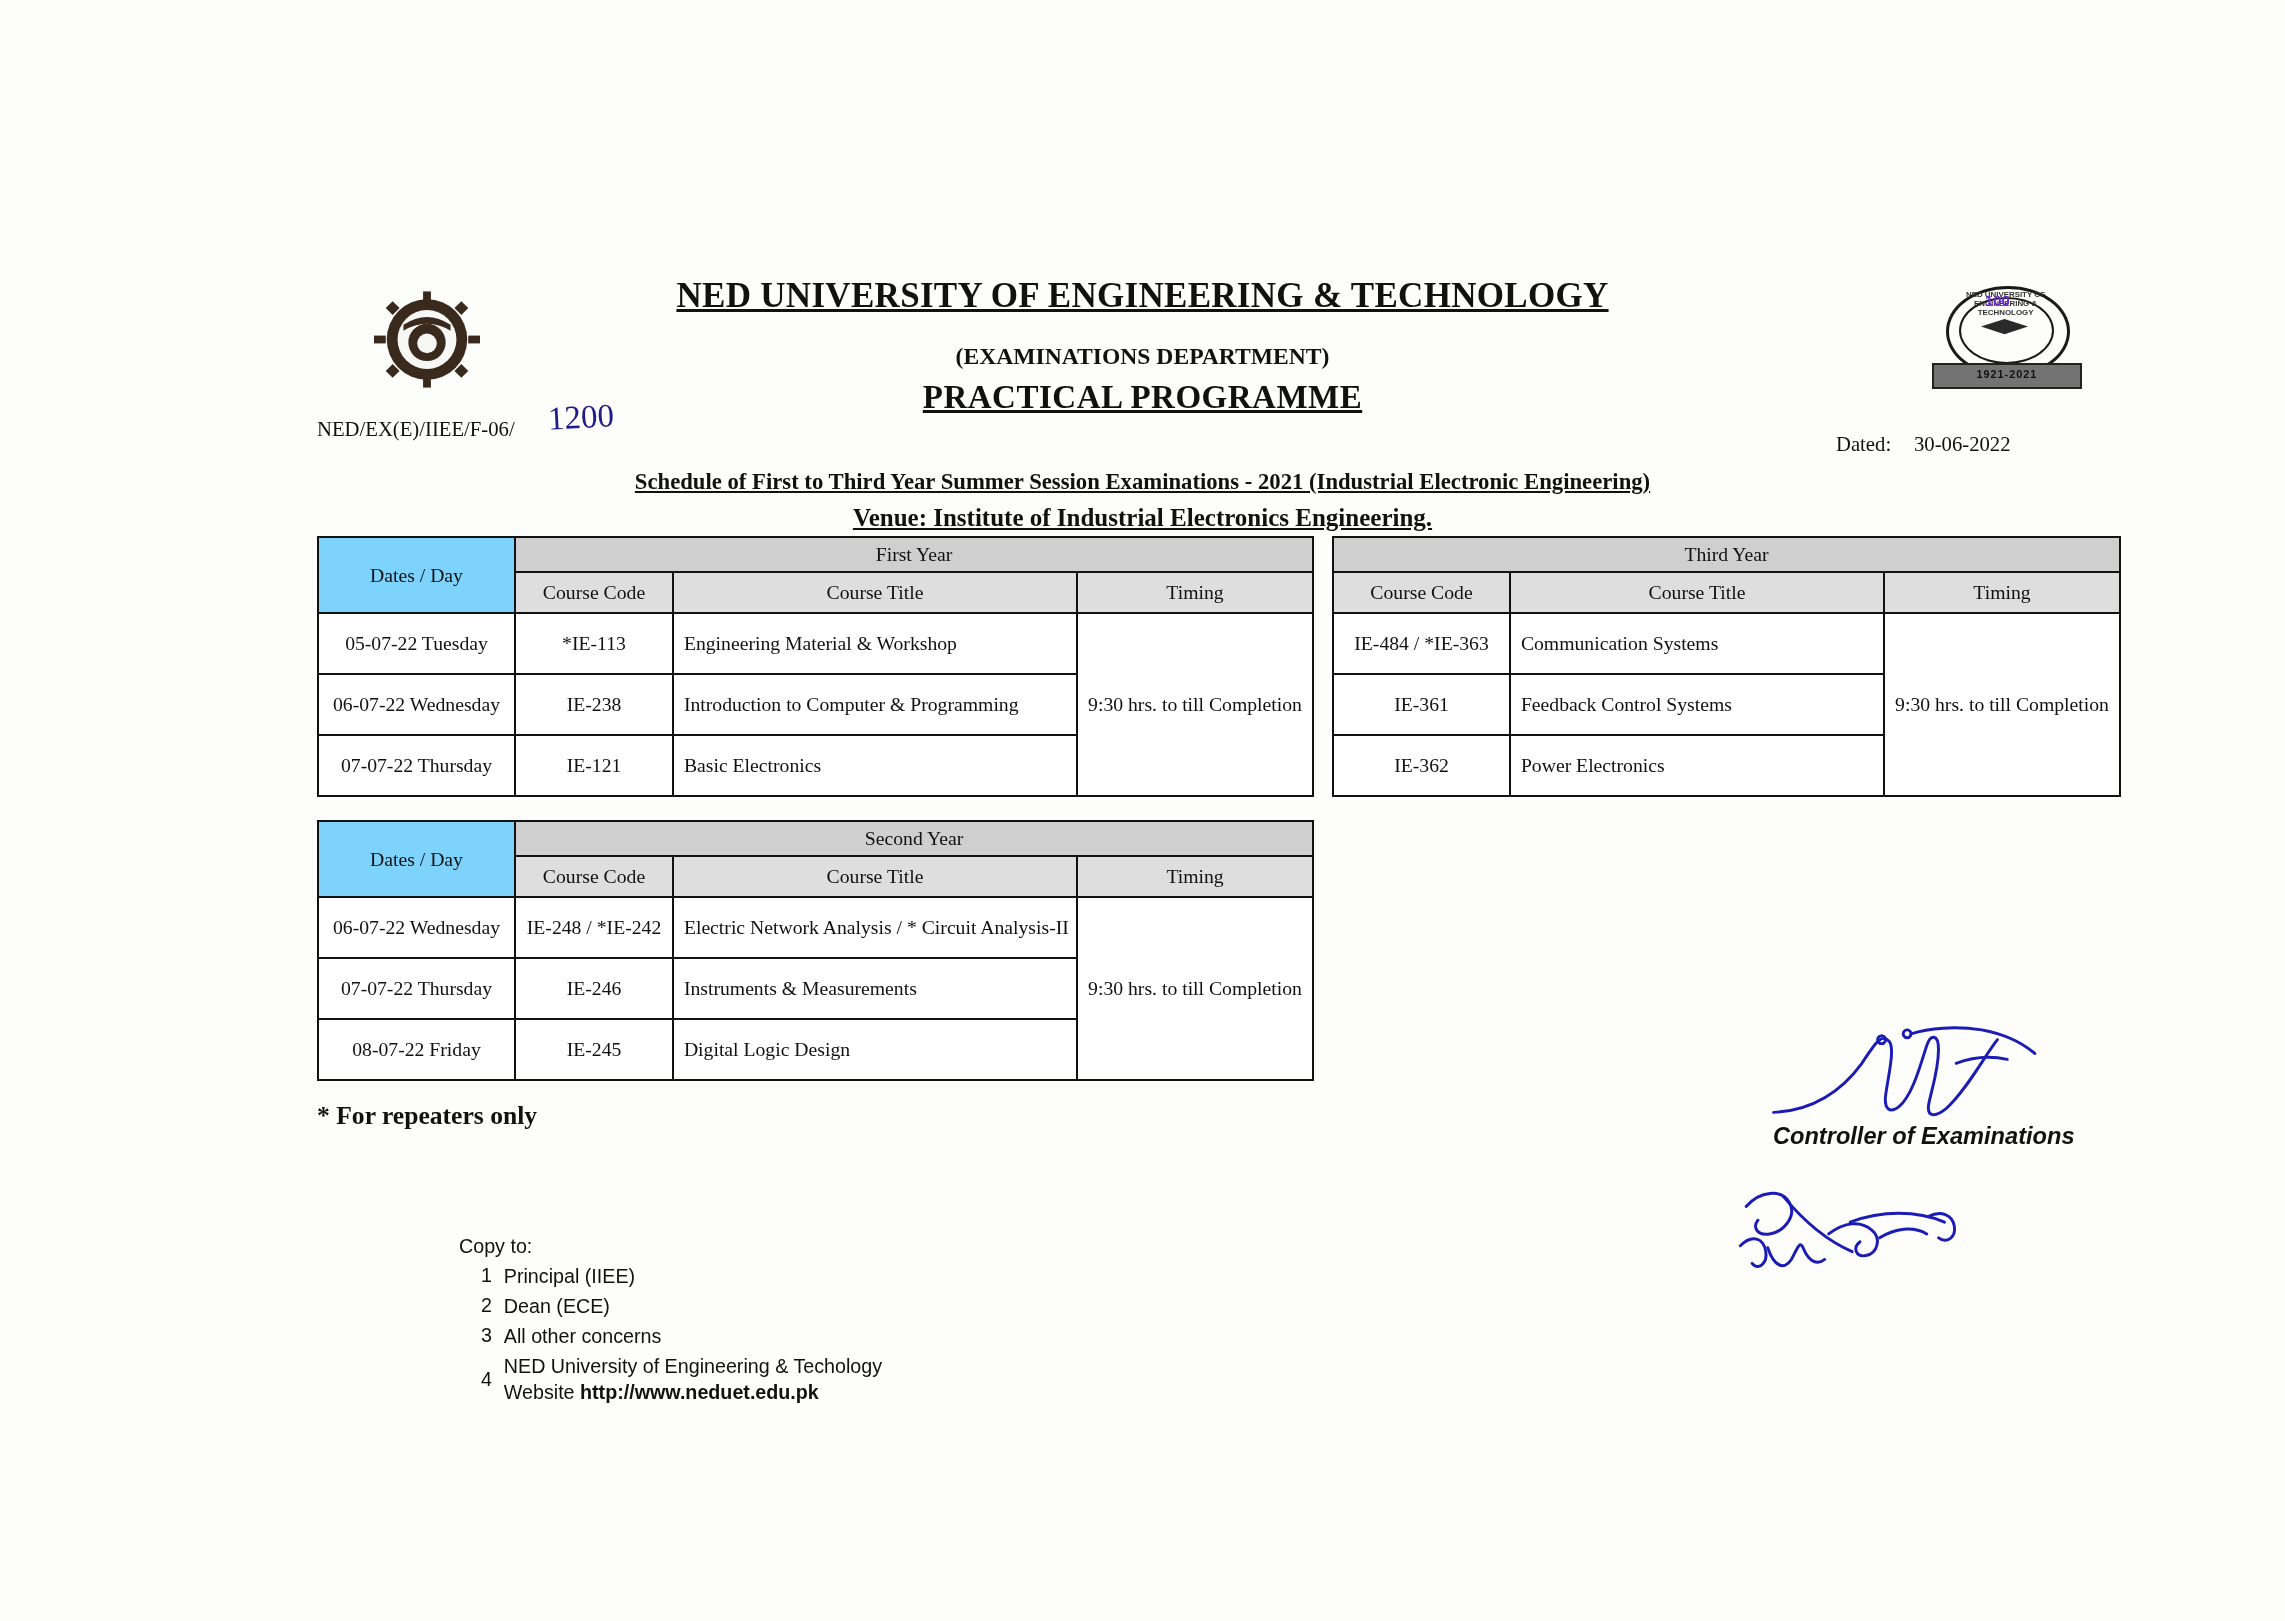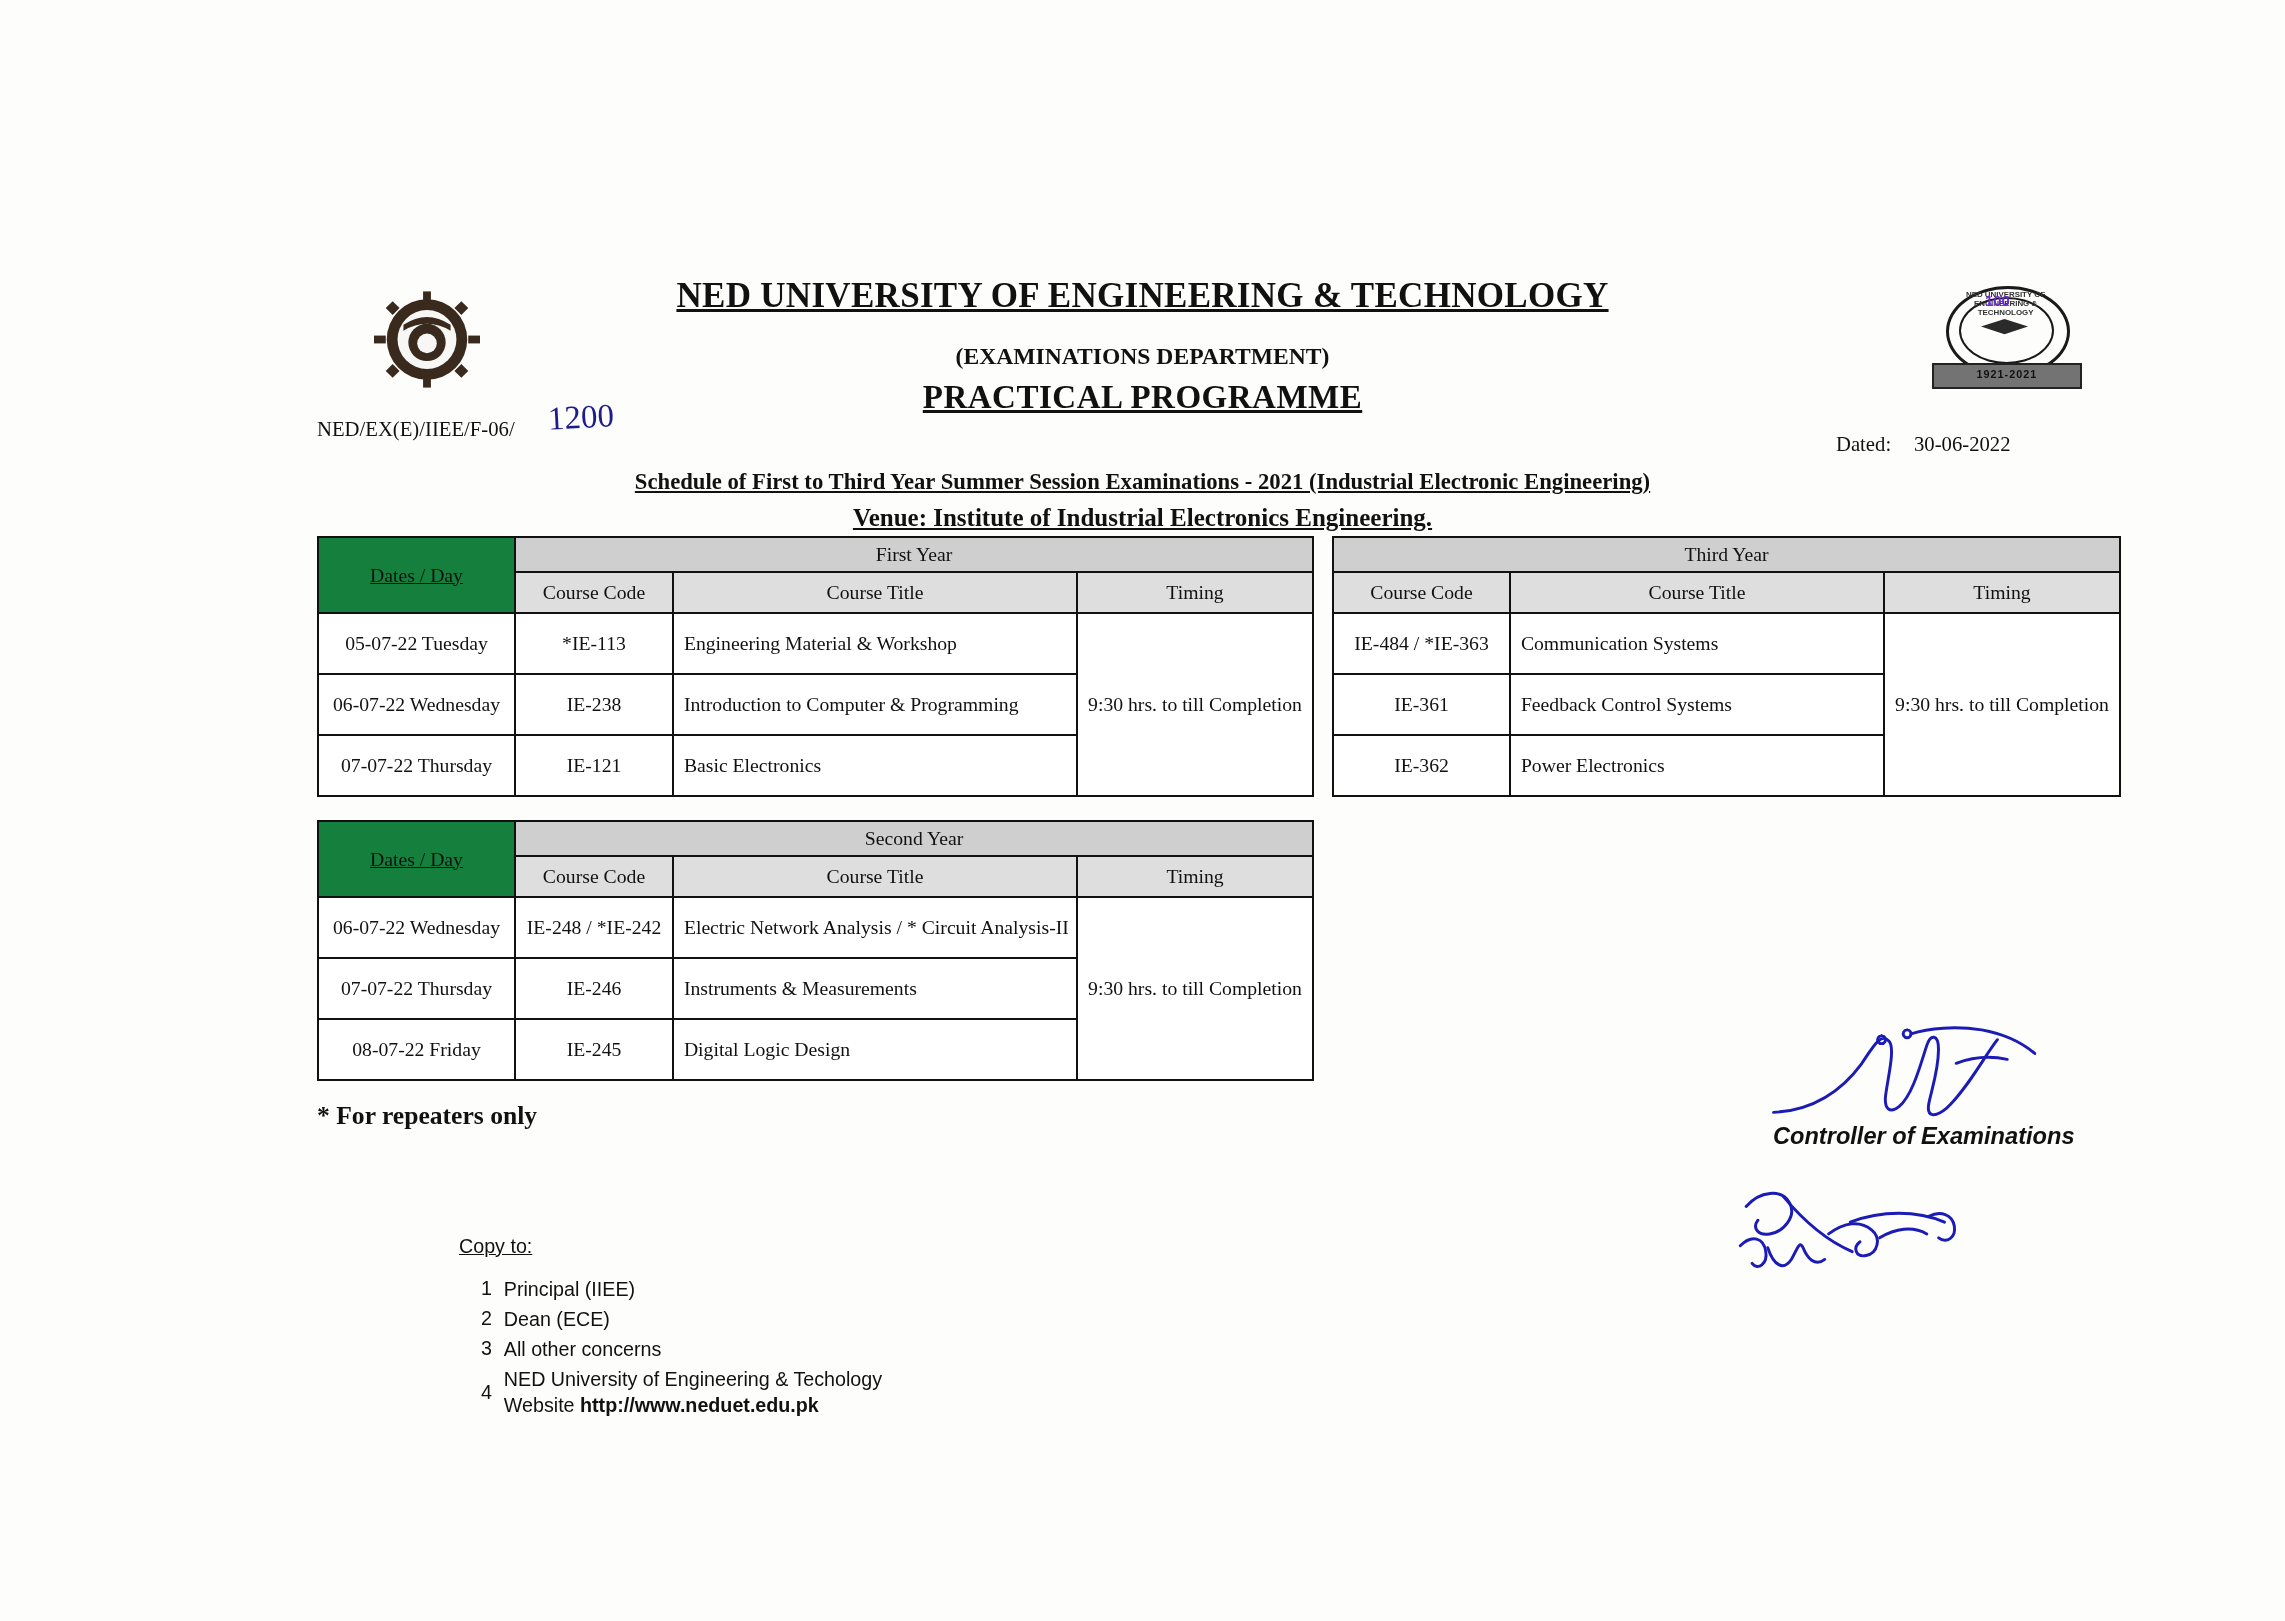--- a/index.html
+++ b/index.html
@@ -205,25 +205,24 @@
   }
   .cell-center { text-align: center; }
   .cell-left { text-align: left; padding-left: 9.9px !important; }
   .row-tall { height: 61px; }
   .timing-cell {
     text-align: center;
     font-size: 19.7px;
     line-height: 1.45;
   }
   .dates-head {
-    background: #15803d;
+    background: #7dd3fc;
     text-align: center;
     font-weight: bold;
     font-size: 22.7px;
-    text-decoration: underline;
   }
 
   #table-first  { position: absolute; left: 317px; top: 536px;  width: 995px; }
   #table-third  { position: absolute; left: 1332px; top: 536px; width: 788px; }
   #table-second { position: absolute; left: 317px; top: 820px;  width: 995px; }
 
   .repeaters {
     position: absolute;
     left: 317px;
     top: 1101px;
@@ -260,21 +259,21 @@
   }
 
   
   .copyto {
     position: absolute;
     left: 459px;
     top: 1235px;
     font-family: "Liberation Sans", sans-serif;
     font-size: 19.7px;
   }
-  .copyto .cp-title { margin-bottom: 19px; text-decoration: underline; }
+  .copyto .cp-title { margin-bottom: 6px; }
   .copyto ol {
     list-style: none;
     margin: 0;
     padding: 0;
   }
   .copyto li {
     display: flex;
     align-items: flex-start;
     margin-bottom: 4.9px;
   }

